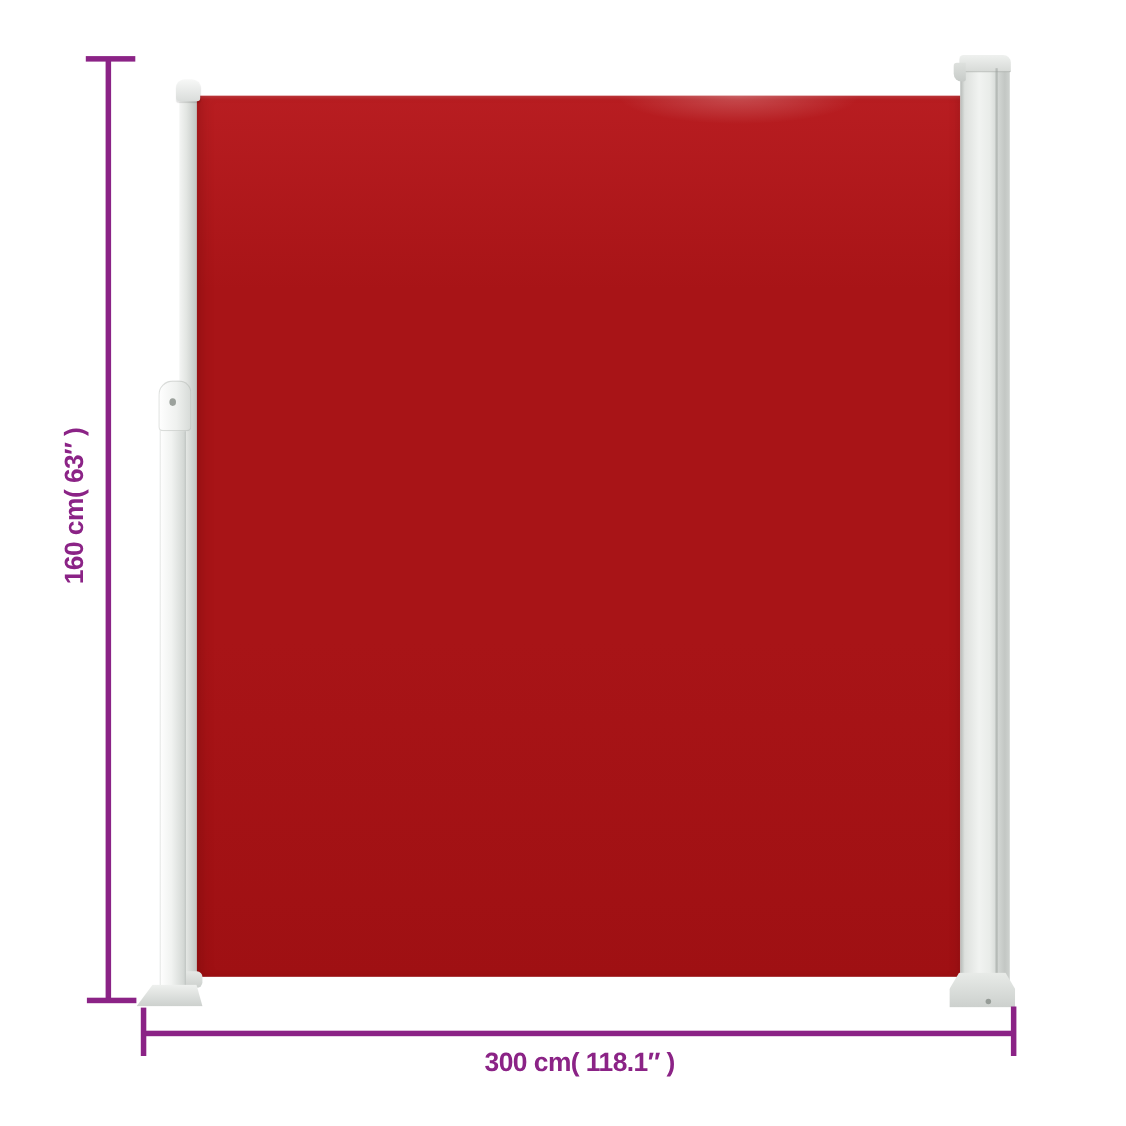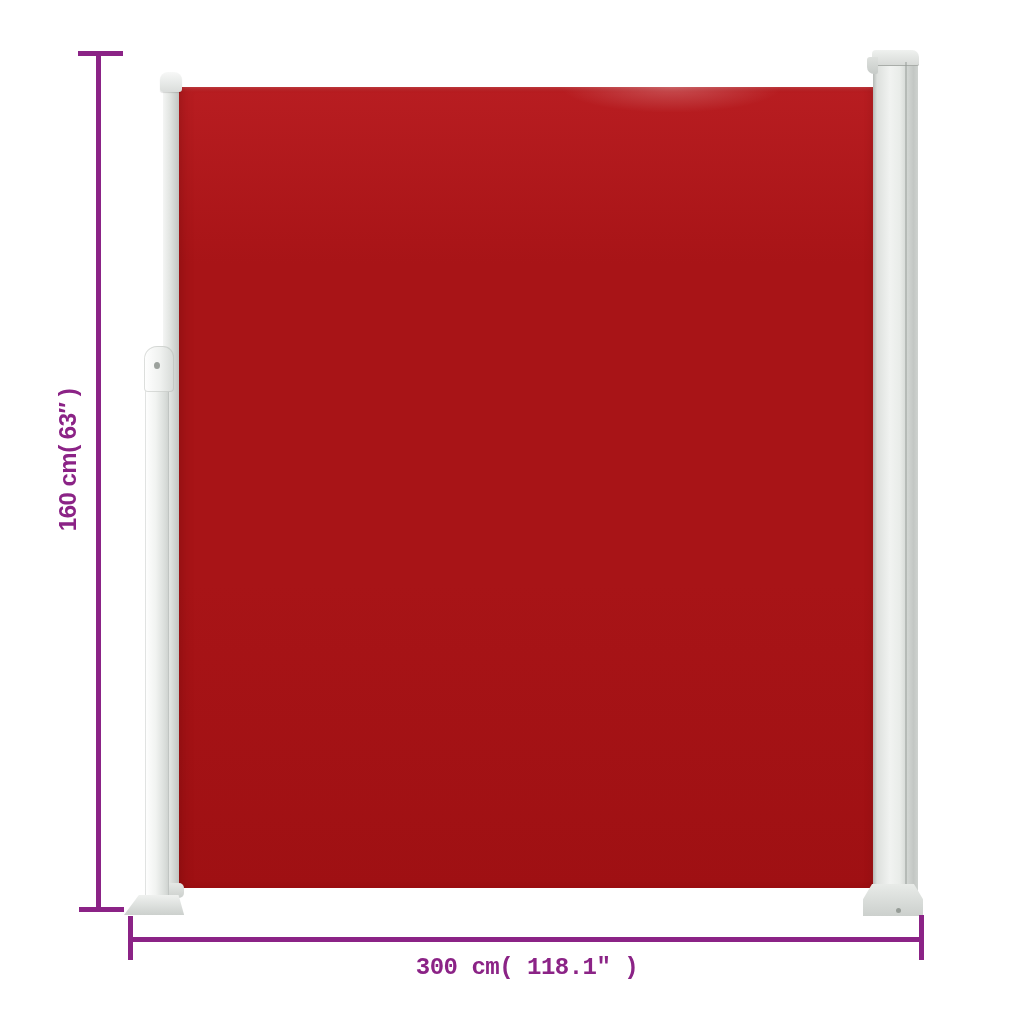--- a/index.html
+++ b/index.html
@@ -115,21 +115,20 @@
     font-size:24px;font-weight:bold;letter-spacing:-0.5px;
     white-space:nowrap;
   }
   .dim-label-v{
     left:68px;top:460px;
     transform:translate(-50%,-50%) rotate(-90deg);
   }
   .dim-label-h{
     left:527px;top:967px;
     transform:translate(-50%,-50%);
-    font-family:Liberation Mono, monospace;
   }
 </style>
 </head>
 <body>
 
 <div class="stage">
 
   <div class="abs fabric"></div>
 
   <div class="abs profile-bar"></div>

